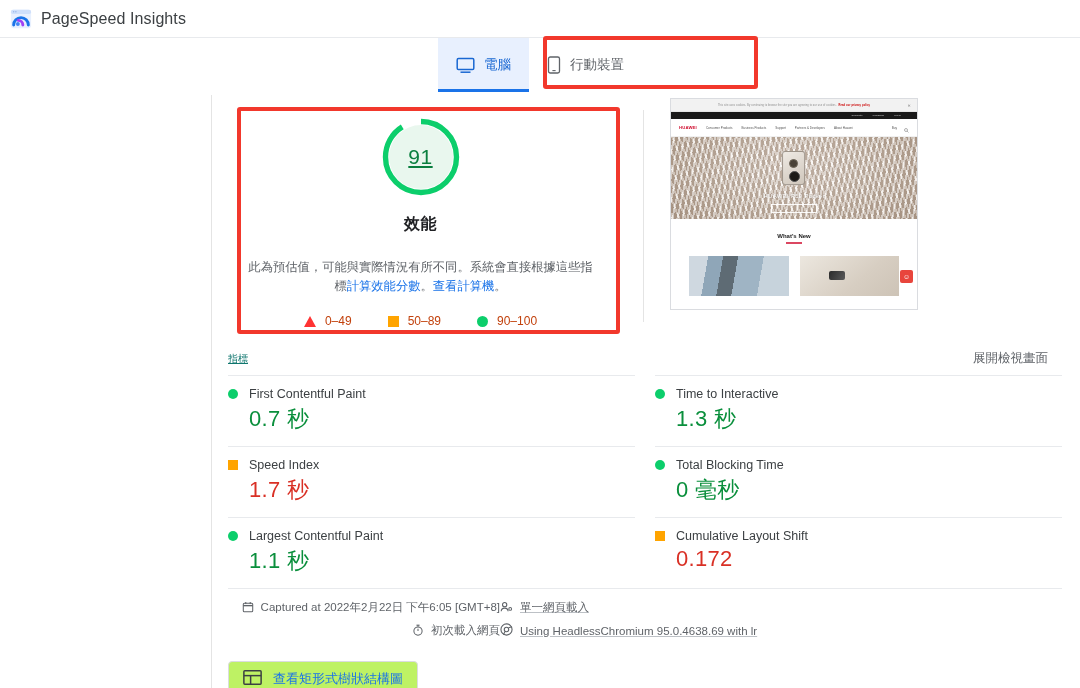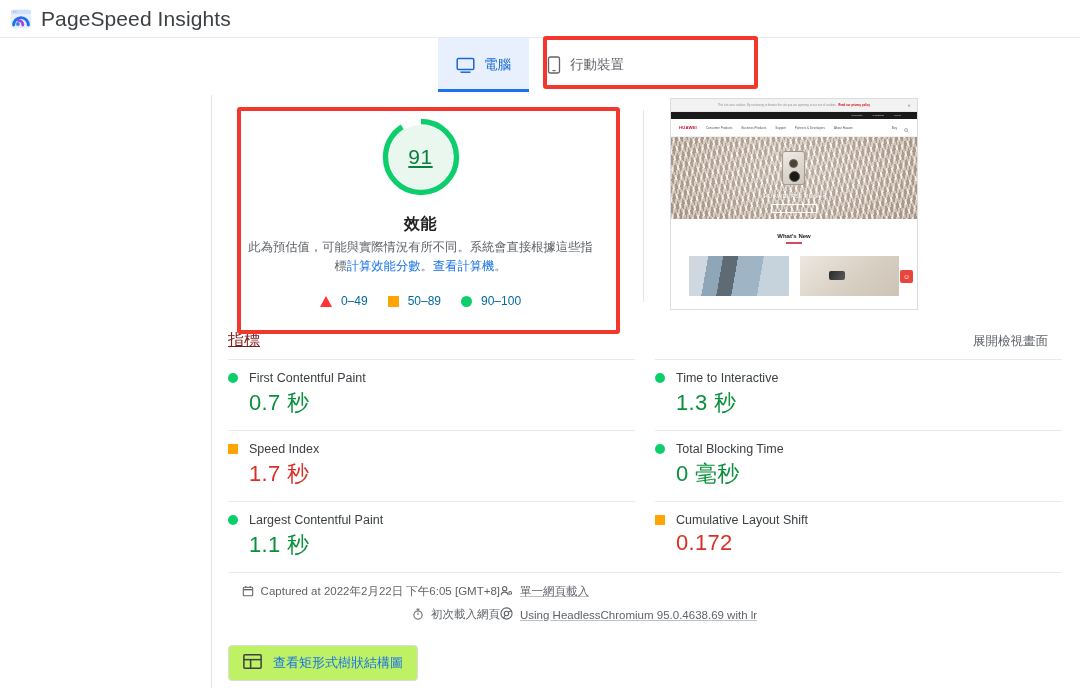--- a/index.html
+++ b/index.html
@@ -13,21 +13,21 @@
   
   .app-header {
     height: 38px;
     display: flex; align-items: center;
     padding-left: 10px;
     border-bottom: 1px solid #e8eaed;
     background: #fff;
   }
   .logo-icon { width: 22px; height: 22px; margin-right: 9px; flex: 0 0 auto; }
   .app-title {
-    font-size: 21px; color: #3c4043; letter-spacing: .1px;
+    font-size: 16px; color: #3c4043; letter-spacing: .1px;
   }
 
   
   .tabs-row {
     position: relative; height: 54px;
     display: flex; justify-content: center; align-items: stretch;
   }
   .tabs { display: flex; align-items: stretch; height: 54px; }
   .tab {
     display: flex; align-items: center; gap: 9px;
@@ -63,27 +63,27 @@
   .gauge-num {
     position: absolute; inset: 0;
     display: flex; align-items: center; justify-content: center;
     font-size: 21px; color: #0a7f3f; letter-spacing: .5px; text-decoration: underline;
   }
   .score-title {
     font-size: 16px; font-weight: bold; color: #202124;
     margin-top: 12px; letter-spacing: .6px;
   }
   .score-desc {
-    margin-top: 3px; font-size: 12.3px; line-height: 1.55;
+    margin-top: 23px; font-size: 12.3px; line-height: 1.55;
     color: #5f6368; text-align: center; max-width: 366px;
   }
   .score-desc a { color: #1a73e8; text-decoration: none; }
   .legend {
     margin-top: 18px; display: flex; align-items: center;
-    gap: 20px; font-size: 12px; color: #0369a1;
+    gap: 36px; font-size: 12px; color: #c2410c;
   }
   .legend-item { display: flex; align-items: center; gap: 9px; }
   .sw-tri {
     width: 0; height: 0;
     border-left: 6.5px solid transparent; border-right: 6.5px solid transparent;
     border-bottom: 11px solid #f33;
   }
   .sw-sq { width: 11px; height: 11px; background: #ffa400; }
   .sw-ci { width: 11px; height: 11px; border-radius: 50%; background: #0cce6b; }
 
@@ -184,21 +184,21 @@
     width: 13px; height: 13px; background: #e8453c; border-radius: 2px;
     display: flex; align-items: center; justify-content: center;
     color: #fff; font-size: 7px;
   }
 
   
   .metrics-head {
     display: flex; justify-content: space-between; align-items: baseline;
     padding: 10px 14px 8px 0; width: 834px;
   }
-  .metrics-head .lbl { font-size: 16px; color: #7f1d1d; text-decoration: underline; }
+  .metrics-head .lbl { font-size: 10px; color: #0f766e; text-decoration: underline; }
   .metrics-head .expand { font-size: 12.5px; color: #5f6368; cursor: pointer; }
 
   .metrics-grid { display: flex; width: 834px; gap: 20px; }
   .metric-col { flex: 1; }
   .metric {
     border-top: 1px solid #e8eaed;
     padding: 11px 0 12px;
   }
   .metric-top { display: flex; align-items: center; gap: 11px; }
   .m-ci { width: 10px; height: 10px; border-radius: 50%; flex: 0 0 auto; }

